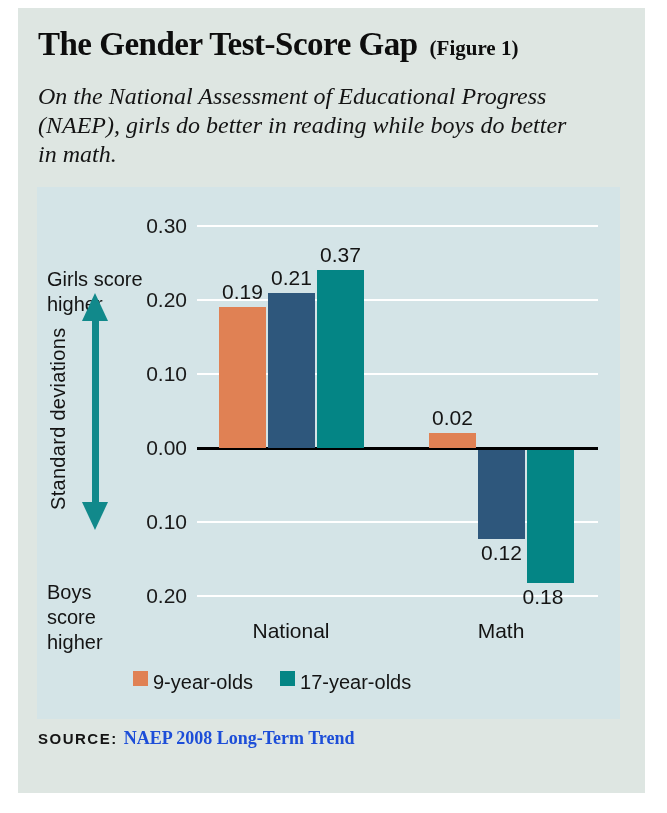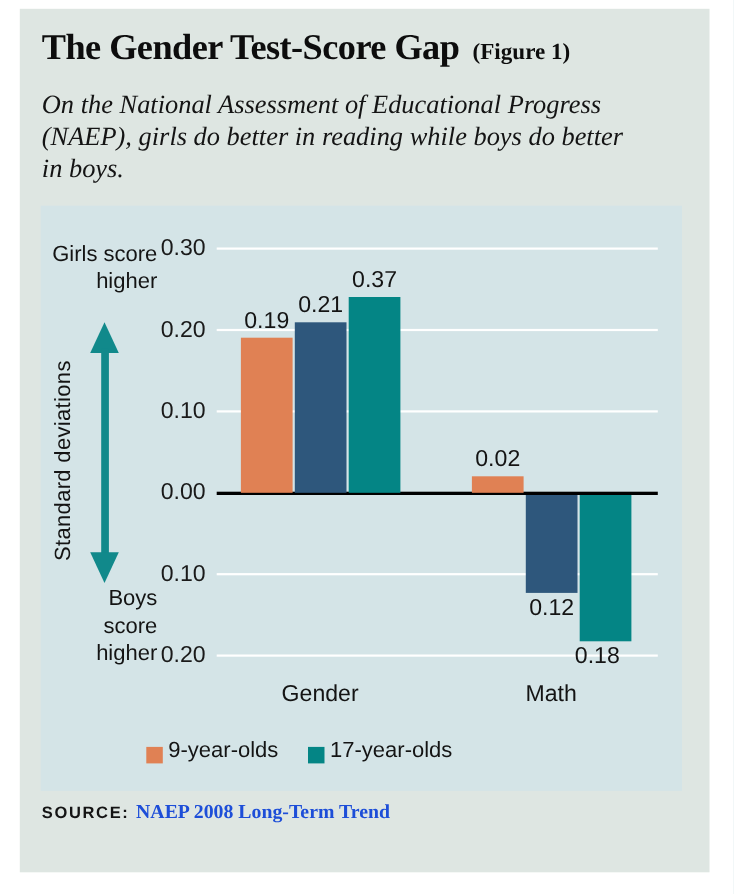--- a/index.html
+++ b/index.html
@@ -39,22 +39,22 @@
   .bar{position:absolute;}
   .bar-label{
     position:absolute;width:70px;text-align:center;font-size:21px;
     line-height:22px;color:#141414;
   }
   .cat-label{
     position:absolute;width:120px;text-align:center;font-size:21px;
     color:#141414;top:432px;
   }
   .side-note{
-    position:absolute;width:96px;text-align:right;font-size:20px;
-    line-height:25px;color:#141414;left:10px;
+    position:absolute;width:96px;text-align:left;font-size:20px;
+    line-height:25px;color:#141414;left:10px;margin-top:48px;
   }
   .ylab{
     position:absolute;left:10px;top:132px;height:200px;
     writing-mode:vertical-rl;transform:rotate(180deg);
     font-size:20px;color:#141414;text-align:center;letter-spacing:0.3px;
   }
   .arrow{position:absolute;left:45px;top:106px;width:26px;height:237px;}
   .arrow .head-up{
     position:absolute;left:0;top:0;width:0;height:0;
     border-left:13px solid transparent;border-right:13px solid transparent;
@@ -66,21 +66,21 @@
     border-top:28px solid #11898b;
   }
   .arrow .shaft{
     position:absolute;left:9.5px;top:24px;bottom:24px;width:7px;
     background:#11898b;
   }
   .legend{
     position:absolute;left:96px;top:484px;display:flex;align-items:center;
     gap:27px;white-space:nowrap;
   }
-  .legend-item{display:flex;align-items:flex-end;gap:5px;}
+  .legend-item{display:flex;align-items:flex-start;gap:5px;}
   .swatch{width:15px;height:15px;display:inline-block;}
   .legend-label{font-size:20px;color:#141414;}
   .source-row{position:absolute;left:20px;top:720px;white-space:nowrap;}
   .source-label{
     font-size:15px;font-weight:bold;letter-spacing:1.5px;color:#141414;
   }
   .source-text{
     font-family:"Liberation Serif",serif;font-size:18px;font-weight:600;
     margin-left:6px;color:#1d4ed8;
   }
@@ -91,21 +91,21 @@
 <div>
   <div class="panel">
 
     <div class="title-row">
       <span class="title">The Gender Test-Score Gap</span><span class="figtag">(Figure 1)</span>
     </div>
 
     <div class="subtitle">
       <div>On the National Assessment of Educational Progress</div>
       <div>(NAEP), girls do better in reading while boys do better</div>
-      <div>in boys.</div>
+      <div>in math.</div>
     </div>
 
     <div class="chart">
       <div class="side-note" style="top:32px;">Girls score higher</div>
 
       <div class="arrow">
         <div class="head-up"></div>
         <div class="shaft"></div>
         <div class="head-down"></div>
       </div>
@@ -134,21 +134,21 @@
           <div class="bar" style="left: 280px; width: 47px; height: 178px; background: rgb(4, 133, 133); top: 83px;"></div>
           <div class="bar-label" style="left: 268.5px; top: 57px;">0.37</div>
           <div class="bar" style="left: 392px; width: 47px; height: 15px; background: rgb(224, 129, 84); top: 246px;"></div>
           <div class="bar-label" style="left: 380.5px; top: 220px;">0.02</div>
           <div class="bar" style="left: 441px; width: 47px; height: 89px; background: rgb(46, 87, 124); top: 263px;"></div>
           <div class="bar-label" style="left: 429.5px; top: 355px;">0.12</div>
           <div class="bar" style="left: 490px; width: 47px; height: 133px; background: rgb(4, 133, 133); top: 263px;"></div>
           <div class="bar-label" style="left: 471px; top: 399px;">0.18</div>
         </div>
 
-      <div class="cat-label" style="left:194px;">Gender</div>
+      <div class="cat-label" style="left:194px;">National</div>
       <div class="cat-label" style="left:404px;">Math</div>
 
       <div class="legend" id="legend">
           <div class="legend-item">
             <span class="swatch" style="background: rgb(224, 129, 84);"></span>
             <span class="legend-label">9-year-olds</span>
           </div>
           <div class="legend-item">
             <span class="swatch" style="background: rgb(4, 133, 133);"></span>
             <span class="legend-label">17-year-olds</span>

